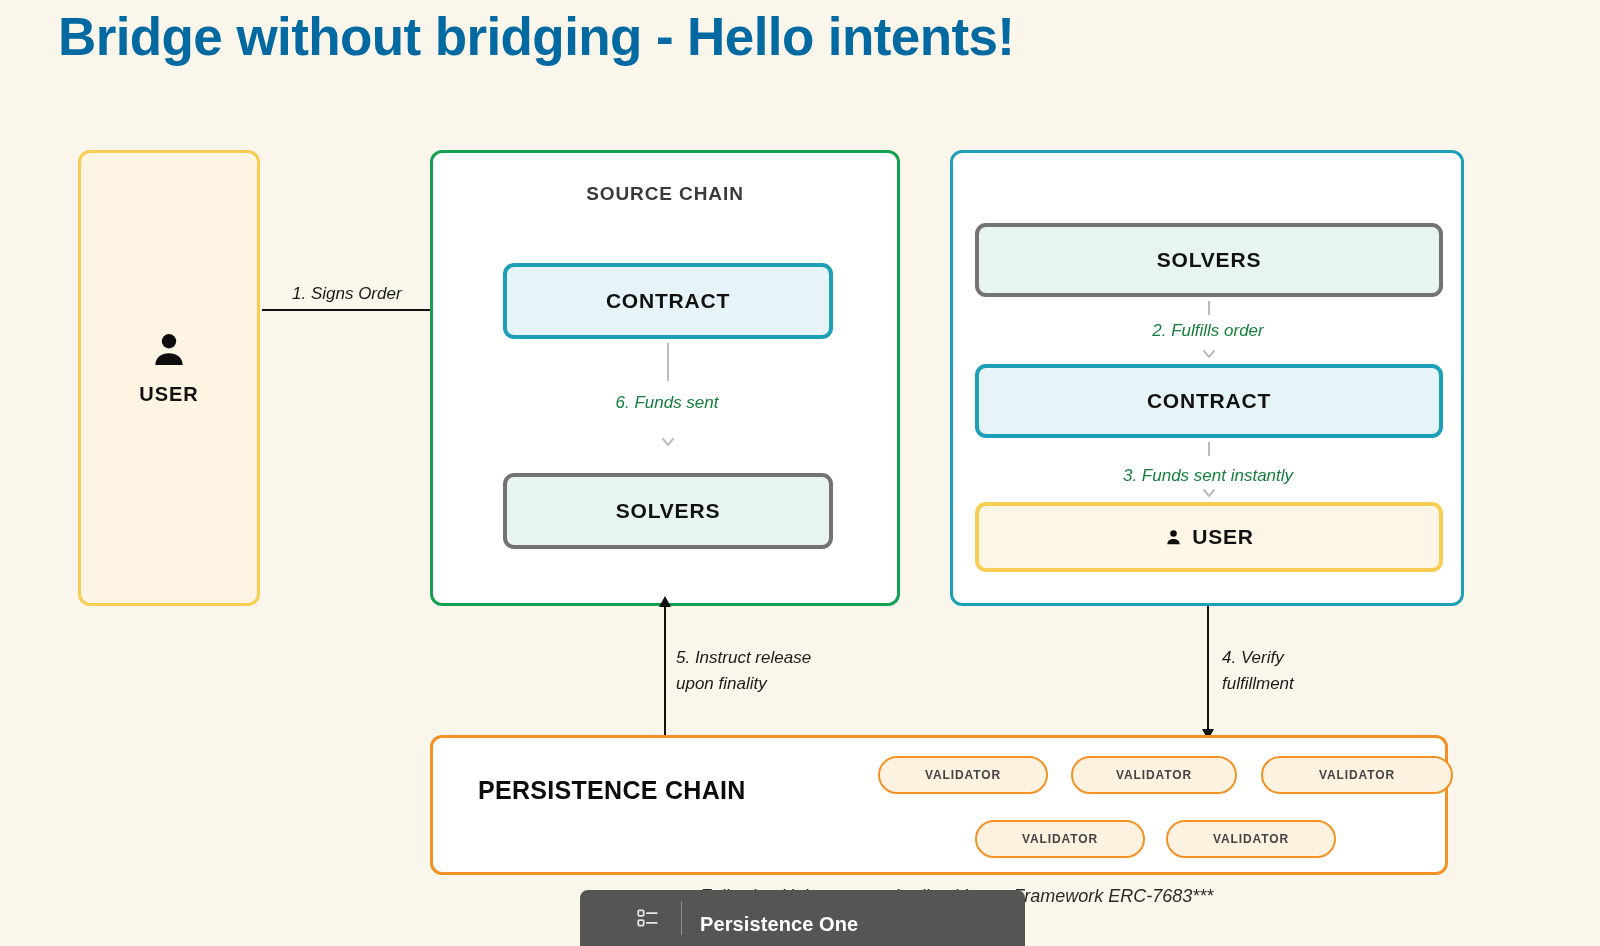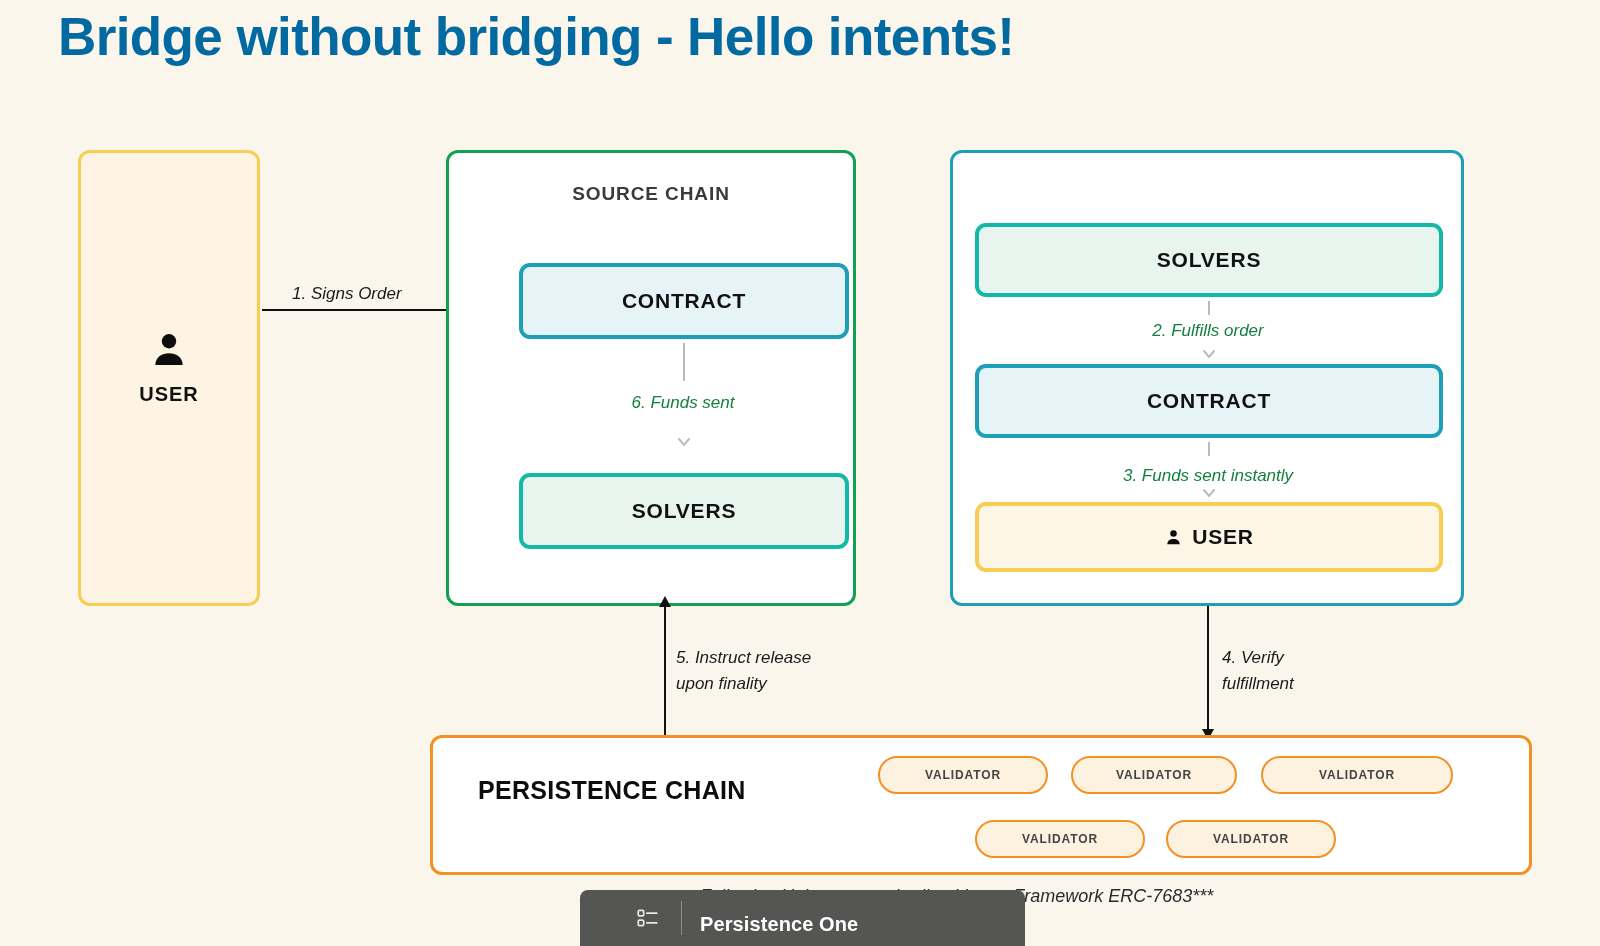--- a/index.html
+++ b/index.html
@@ -73,23 +73,23 @@
     margin: 0 auto 12px auto;
   }
   .user-label {
     font-size: 20px;
     font-weight: 800;
     letter-spacing: 1px;
     color: #111;
   }
 
   .source-panel {
-    left: 446px;
+    left: 430px;
     top: 150px;
-    width: 410px;
+    width: 470px;
     height: 456px;
     border: 3px solid #12a150;
   }
   .dest-panel {
     left: 950px;
     top: 150px;
     width: 514px;
     height: 456px;
     border: 3px solid #1e9fb8;
   }
@@ -105,21 +105,21 @@
     font-weight: 800;
     letter-spacing: 0.8px;
     color: #111;
   }
   .node-contract {
     background: #e6f4f7;
     border: 4px solid #1e9fb8;
   }
   .node-solvers {
     background: #e8f5ee;
-    border: 4px solid #14b8a6;
+    border: 4px solid #737373;
   }
   .node-user {
     background: #fdf6e6;
     border: 4px solid #f7cd53;
     gap: 9px;
   }
 
   
   .src-contract { left: 70px; top: 110px; width: 330px; height: 76px; }
   .src-solvers  { left: 70px; top: 320px; width: 330px; height: 76px; }
@@ -200,21 +200,21 @@
     font-style: italic;
     color: #1b1b1b;
     line-height: 1.5;
   }
 
   
   .persistence {
     position: absolute;
     left: 430px;
     top: 735px;
-    width: 1102px;
+    width: 1018px;
     height: 140px;
     background: #ffffff;
     border: 3px solid #f29124;
     border-radius: 12px;
     box-sizing: border-box;
   }
   .persistence-name {
     position: absolute;
     left: 45px;
     top: 38px;

